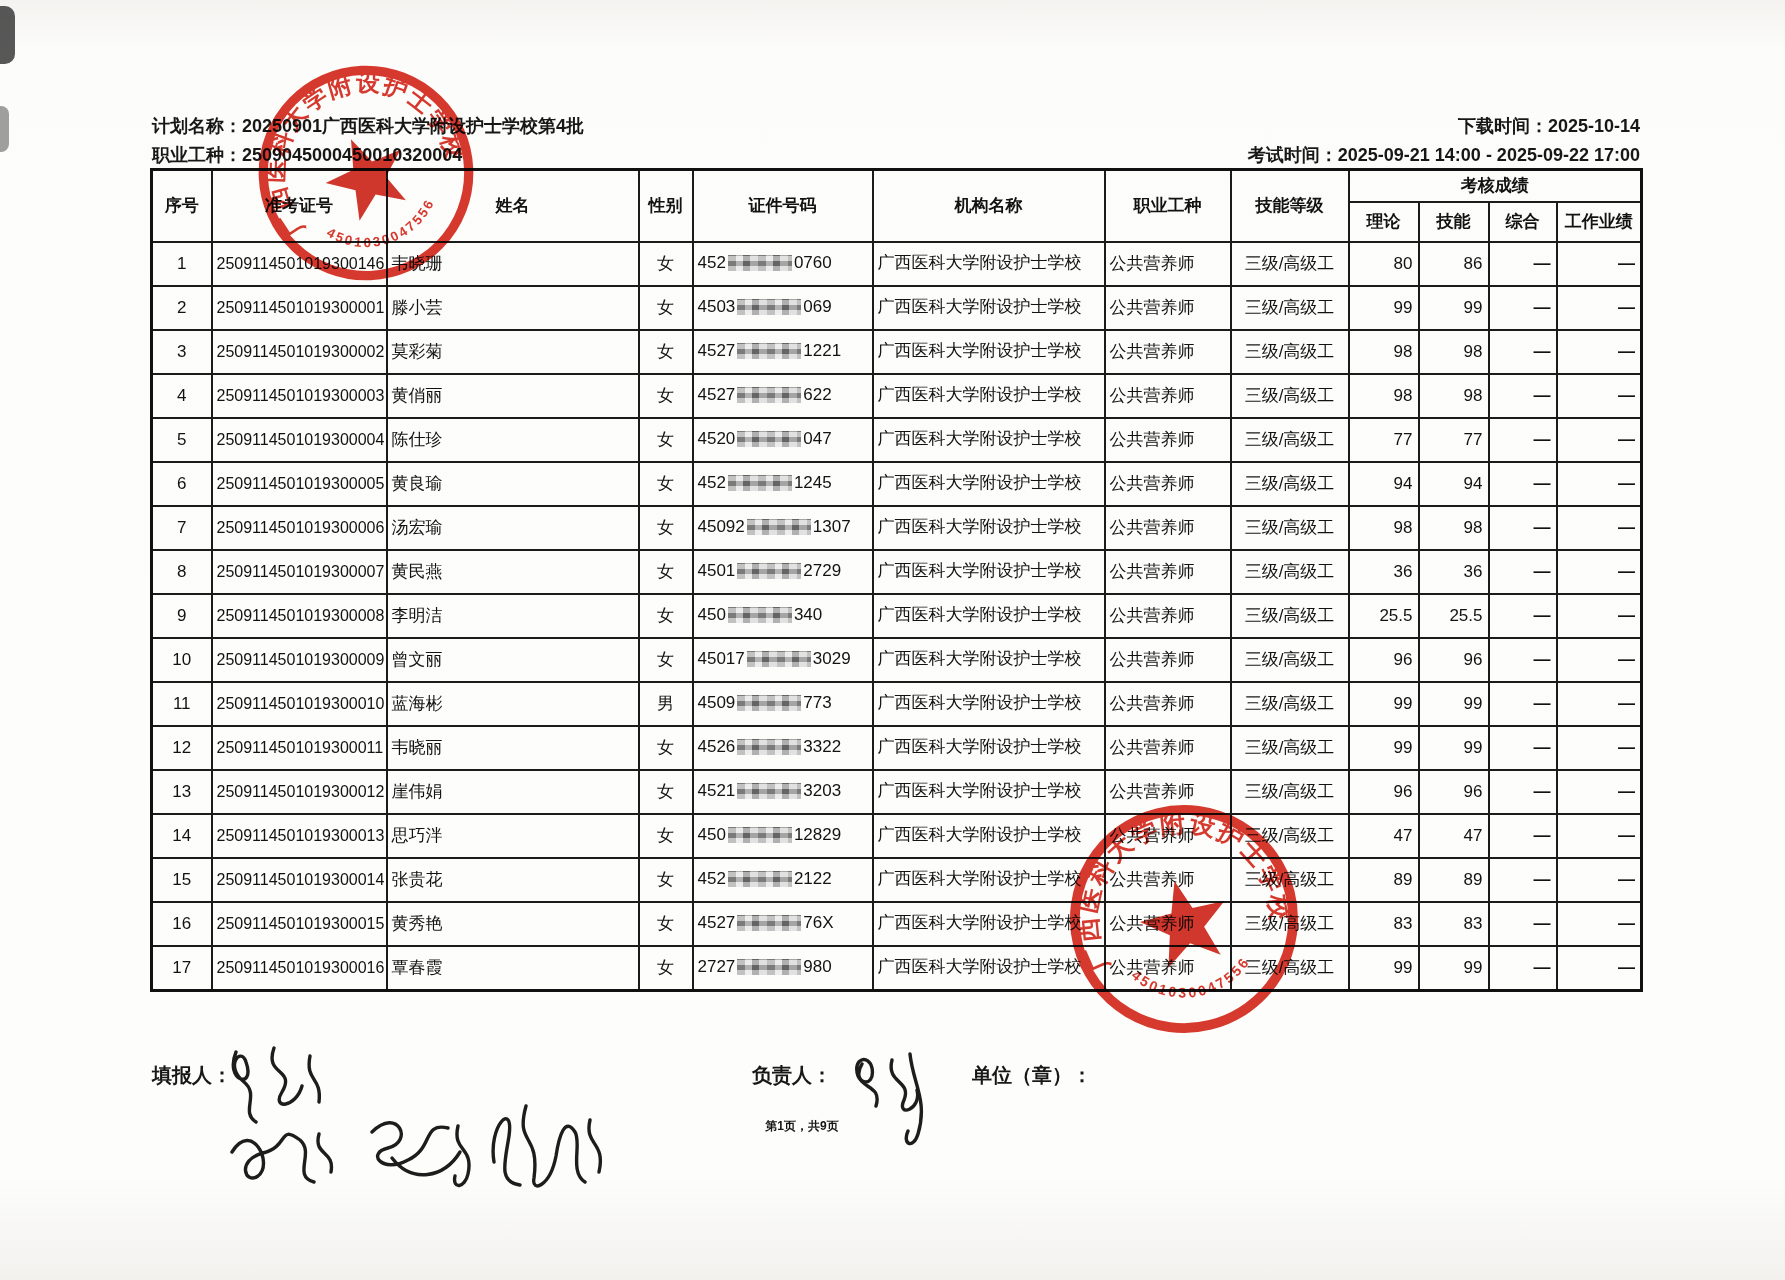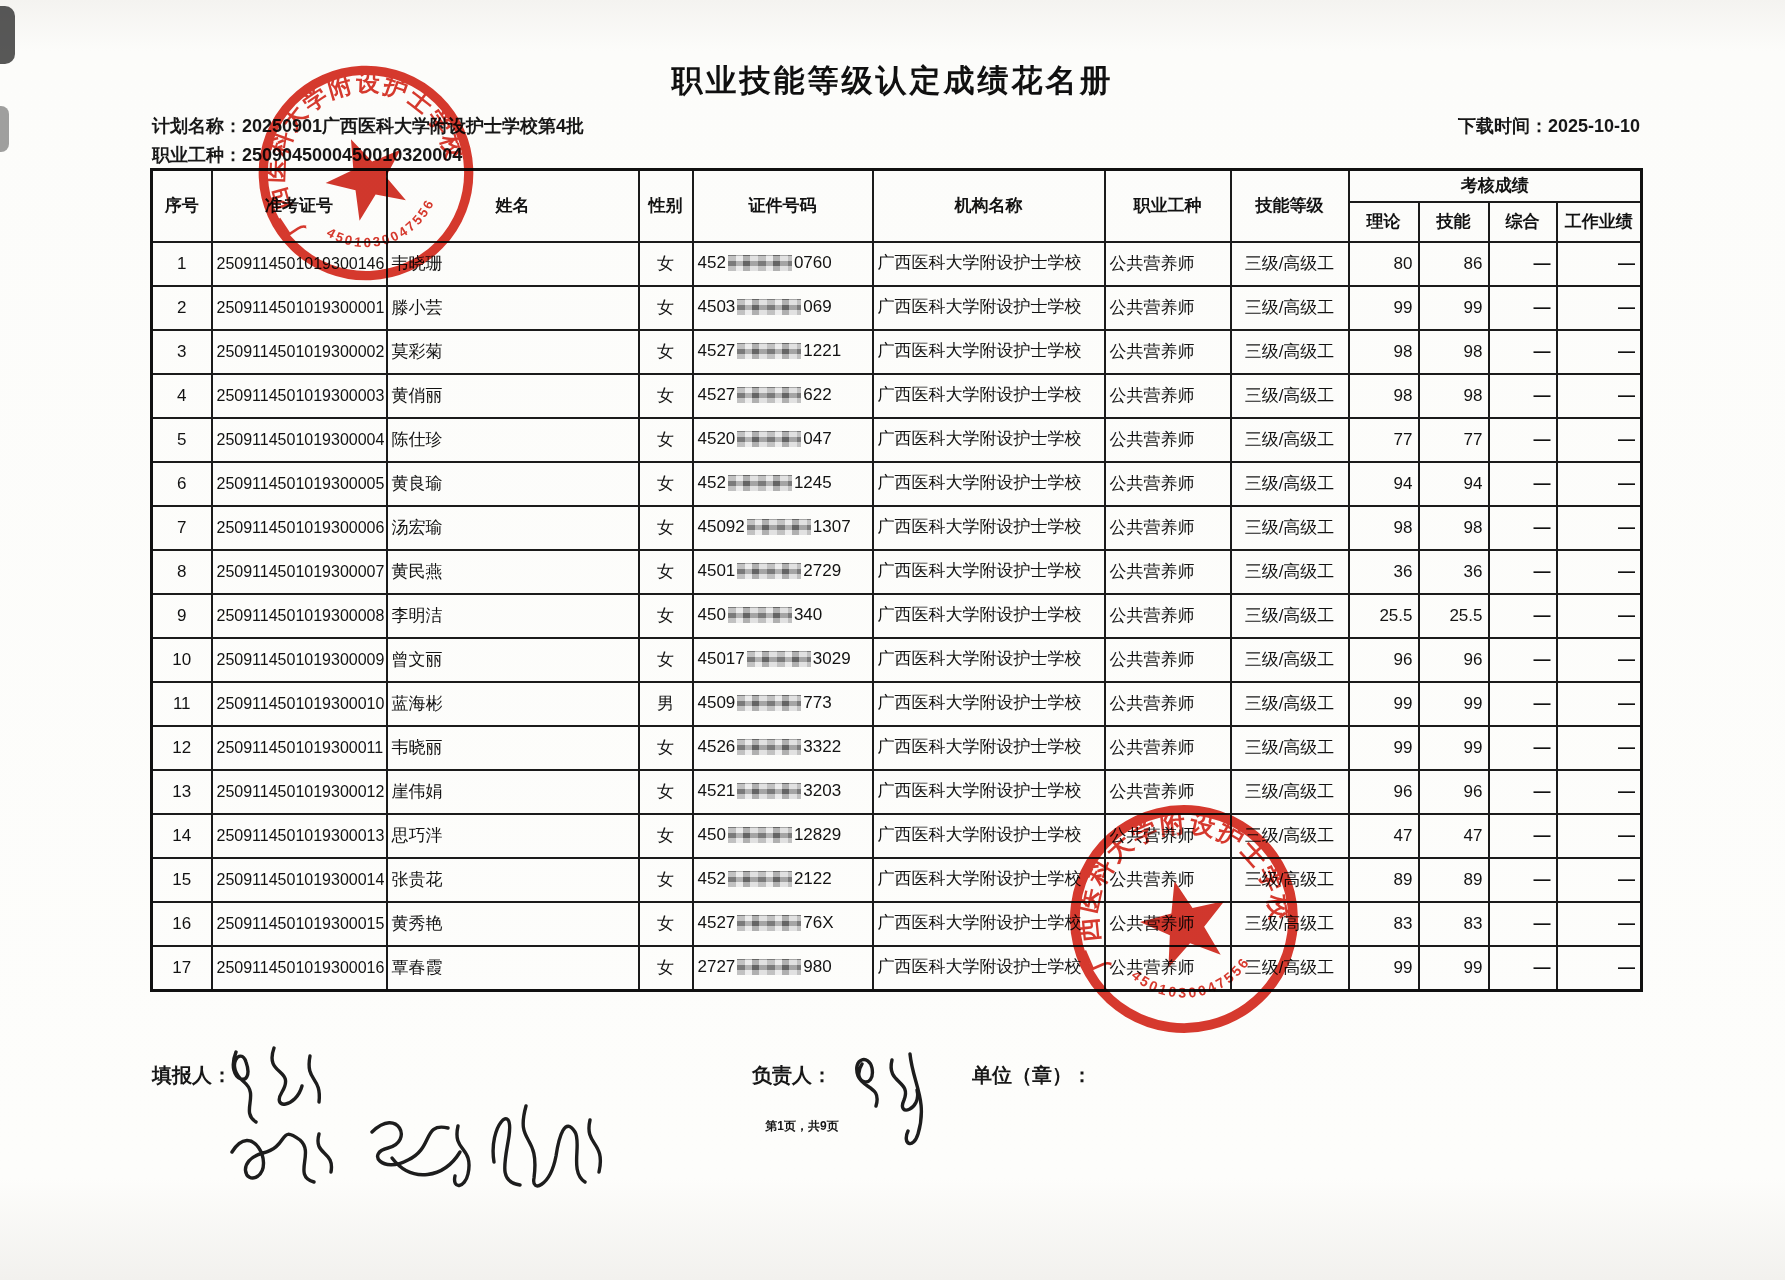--- a/index.html
+++ b/index.html
@@ -70,30 +70,32 @@
   .page-info{position:absolute;left:697px;top:1118px;width:210px;text-align:center;font-size:12px;font-weight:600;}
 </style>
 </head>
 <body>
 
 <div class="page">
 
   <div class="artifact a1"></div>
   <div class="artifact a2"></div>
 
-  <div class="doc-title">职业技能等级认定成绩花名册</div>
 
   <div class="meta m-left1">
     <span class="lbl">计划名称：</span><span class="val">20250901广西医科大学附设护士学校第4批</span>
   </div>
   <div class="meta m-left2">
     <span class="lbl">职业工种：</span><span class="val">2509045000450010320004</span>
   </div>
   <div class="meta m-right1">
-    <span class="lbl">下载时间：</span><span class="val">2025-10-10</span>
+    <span class="lbl">下载时间：</span><span class="val">2025-10-14</span>
+  </div>
+  <div class="meta m-right2">
+    <span class="lbl">考试时间：</span><span class="val">2025-09-21 14:00 - 2025-09-22 17:00</span>
   </div>
 
   <table class="roster">
     <colgroup>
       <col style="width:60px">
         <col style="width:175px">
         <col style="width:252px">
         <col style="width:54px">
       <col style="width:180px">
         <col style="width:232px">

